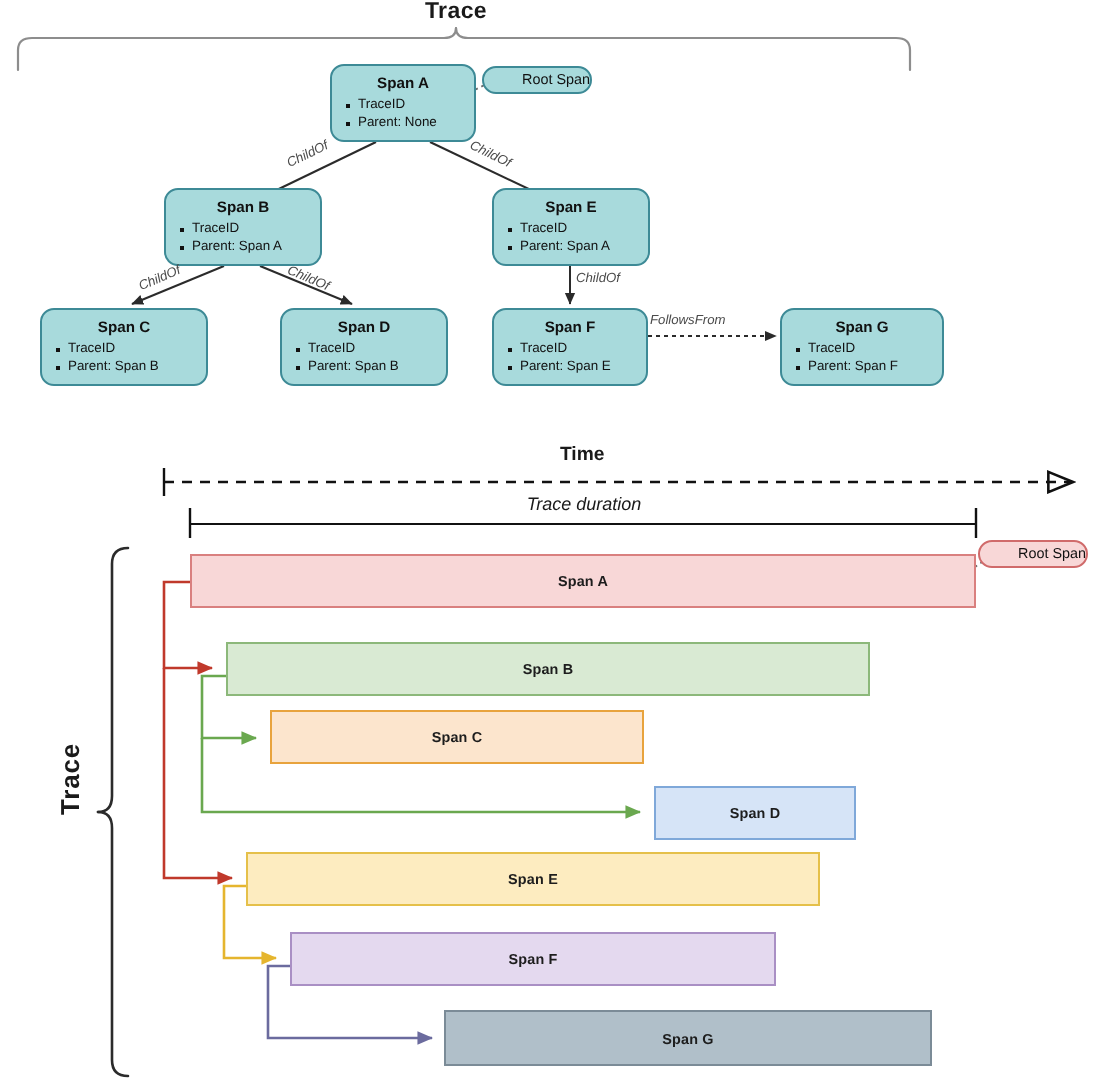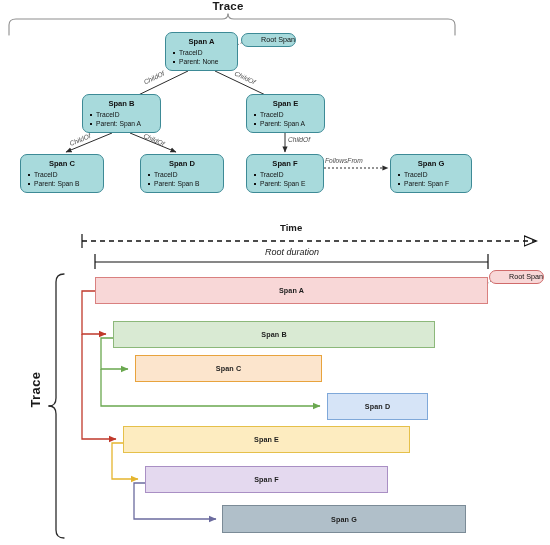--- a/index.html
+++ b/index.html
@@ -187,21 +187,21 @@
   </div>
 
   <div class="edge-lbl" style="left:143px;top:74px;transform:rotate(-26deg);">ChildOf</div>
   <div class="edge-lbl" style="left:234px;top:74px;transform:rotate(26deg);">ChildOf</div>
   <div class="edge-lbl" style="left:69px;top:136px;transform:rotate(-23deg);">ChildOf</div>
   <div class="edge-lbl" style="left:143px;top:136px;transform:rotate(23deg);">ChildOf</div>
   <div class="edge-lbl" style="left:288px;top:136px;">ChildOf</div>
   <div class="edge-lbl" style="left:325px;top:157px;">FollowsFrom</div>
 
   <div class="caption time-title" style="left:280px;top:222px;width:60px;">Time</div>
-  <div class="caption dur-title" style="left:245px;top:247px;width:94px;text-align:center;">Root duration</div>
+  <div class="caption dur-title" style="left:245px;top:247px;width:94px;text-align:center;">Trace duration</div>
 
   <div class="trace-v-label" style="left:0px;top:382px;width:70px;text-align:center;">Trace</div>
 
   <div class="pill pink" style="left:489px;top:270px;width:55px;height:14px;">Root Span</div>
 
   <div class="bar" style="left:95px;top:277px;width:393px;height:27px;background:#f8d7d7;border-color:#d9807f;">
     <span>Span A</span>
   </div>
   <div class="bar" style="left:113px;top:321px;width:322px;height:27px;background:#d9ead3;border-color:#8cb87a;">
     <span>Span B</span>

